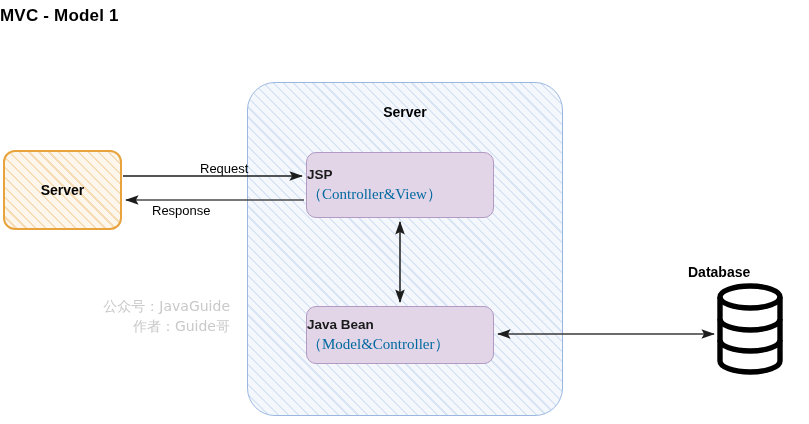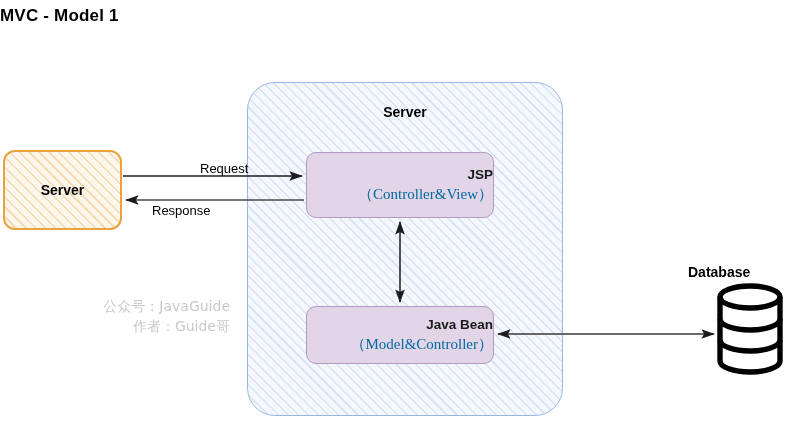--- a/index.html
+++ b/index.html
@@ -90,21 +90,21 @@
 
   
   .proc-box {
     position: absolute;
     border: 1.4px solid #b39ac4;
     border-radius: 10px;
     background: #e1d5e7;
     box-sizing: border-box;
     display: flex;
     flex-direction: column;
-    align-items: flex-end;
+    align-items: flex-start;
     justify-content: center;
   }
   #jsp-box  { left: 306px; top: 152px; width: 188px; height: 66px; }
   #bean-box { left: 306px; top: 306px; width: 188px; height: 58px; }
 
   .proc-title {
     font-family: "Liberation Sans", sans-serif;
     font-size: 13.5px;
     font-weight: bold;
     color: #1a1a1a;

